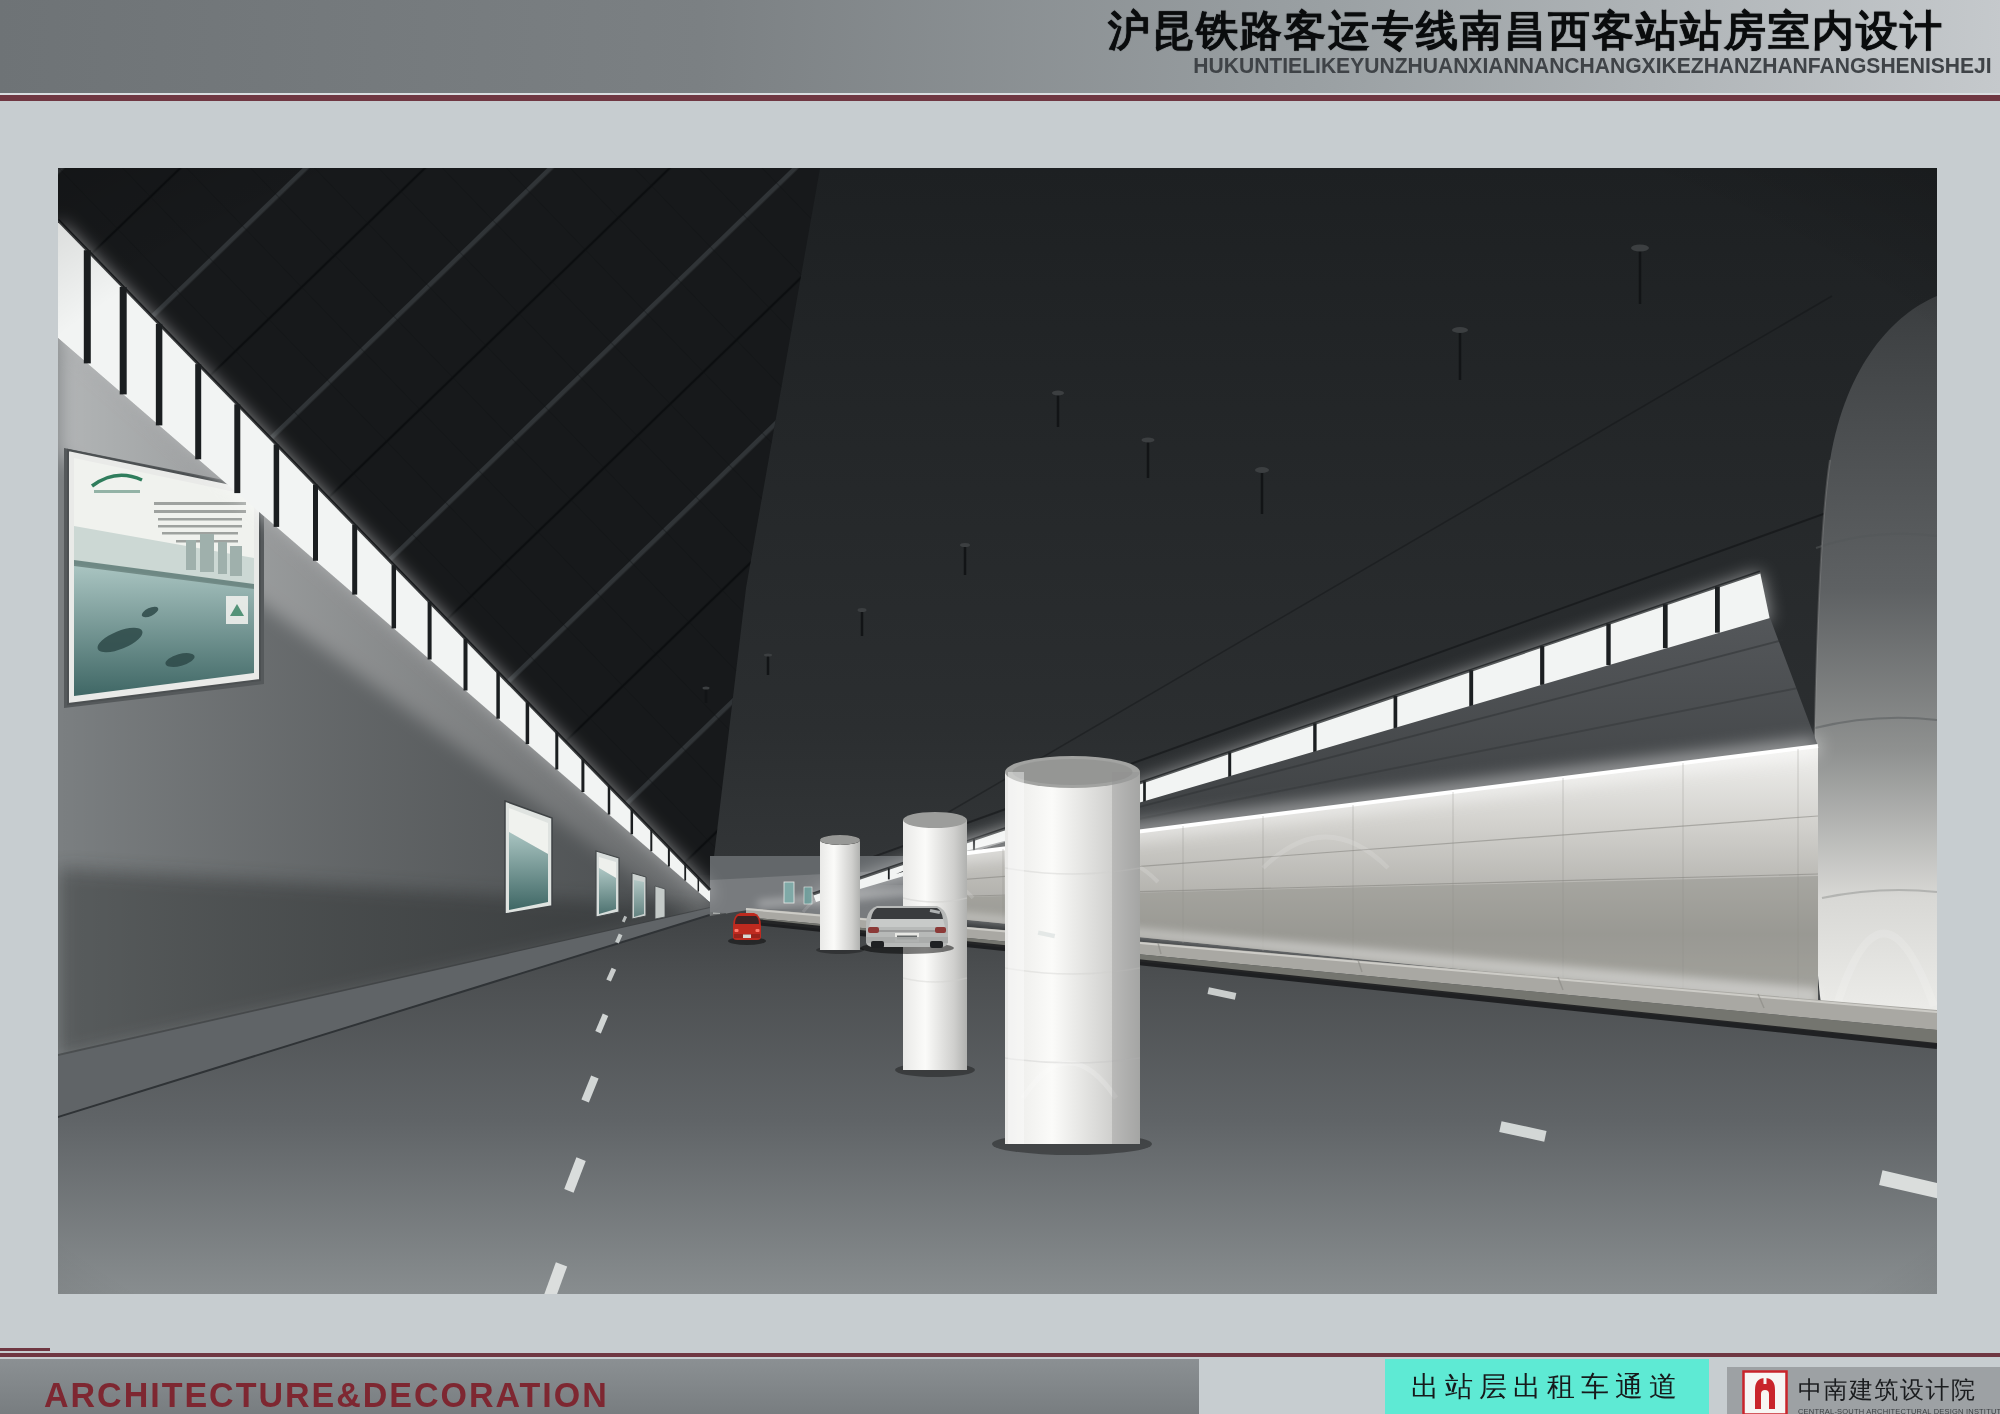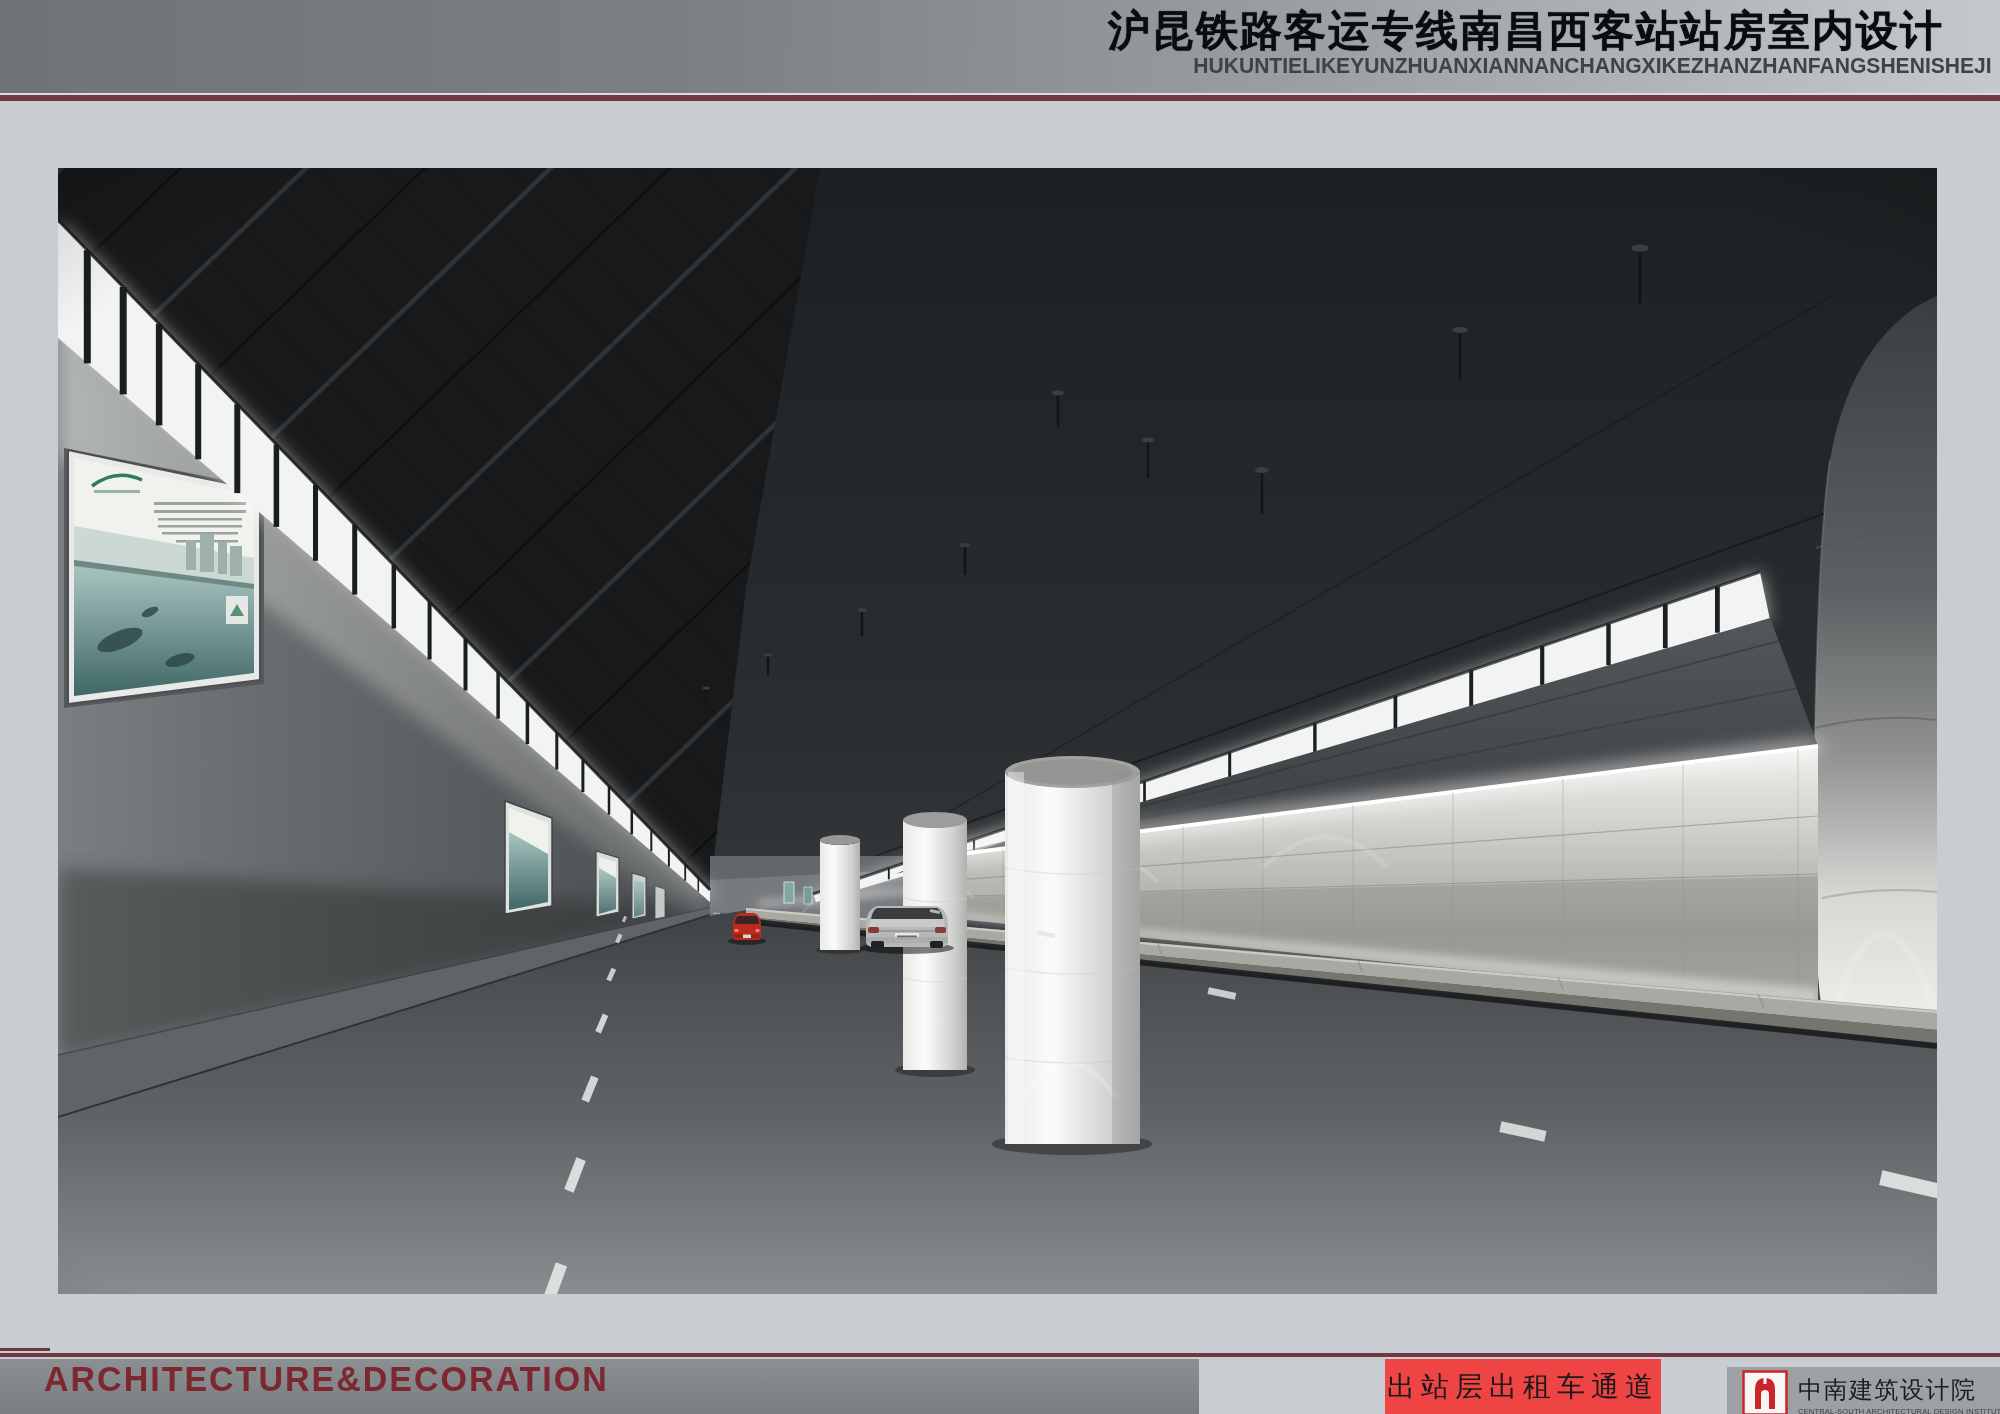--- a/index.html
+++ b/index.html
@@ -16,24 +16,24 @@
   .rule-accent-top{position:absolute;left:0;top:95px;width:2000px;height:6px;background:#6f3742;}
   
   #render-plate{position:absolute;left:58px;top:168px;width:1879px;height:1126px;
     background:#26292b;}
   #render-plate svg{display:block;}
   
   .rule-accent-left{position:absolute;left:0;top:1348px;width:50px;height:3px;background:#6f3742;}
   .rule-accent-bottom{position:absolute;left:0;top:1353px;width:2000px;height:4px;background:#6f3742;}
   .footer-panel{position:absolute;top:1359px;height:55px;}
   #footer-left{left:0;width:1199px;background:linear-gradient(180deg,#8b9093 0%,#787d80 100%);
-    display:flex;align-items:flex-start;}
+    display:flex;align-items:flex-end;}
   #footer-left .brand{margin-left:44px;font-size:34px;font-weight:900;letter-spacing:2px;
     color:#7e2731;white-space:nowrap;transform:scaleY(1.05);}
-  #footer-mid{left:1385px;width:276px;background:#ef4444;display:flex;align-items:center;justify-content:center;}
+  #footer-mid{left:1385px;width:324px;background:#5eead4;display:flex;align-items:center;justify-content:center;}
   #footer-mid .caption{font-size:28px;font-weight:500;letter-spacing:6px;color:#17191b;white-space:nowrap;}
   #footer-right{left:1727px;width:273px;background:#9da1a4;display:flex;align-items:center;margin-top:8px;}
   #footer-right .logo{margin-left:15px;flex:0 0 auto;}
   #footer-right .names{margin-left:10px;display:flex;flex-direction:column;}
   #footer-right .cn{font-size:24px;font-weight:400;letter-spacing:1.5px;color:#1a1c1e;
     font-family:"Liberation Serif",serif;white-space:nowrap;}
   #footer-right .en{font-size:7.5px;font-weight:400;color:#3a3e41;letter-spacing:.2px;white-space:nowrap;margin-top:1px;}
 </style>
 </head>
 <body>

